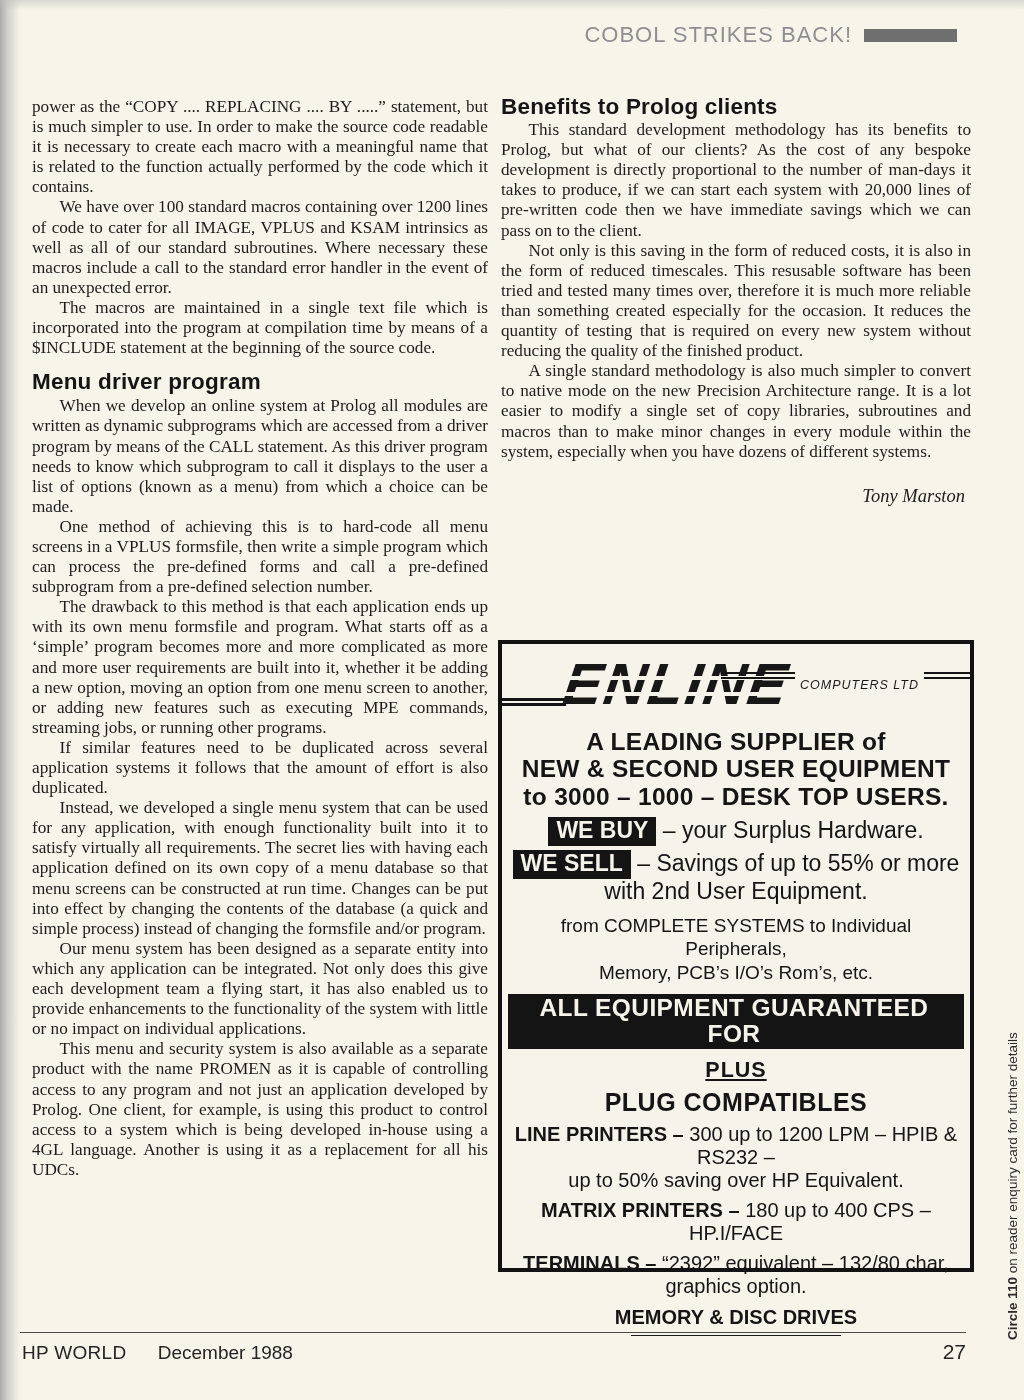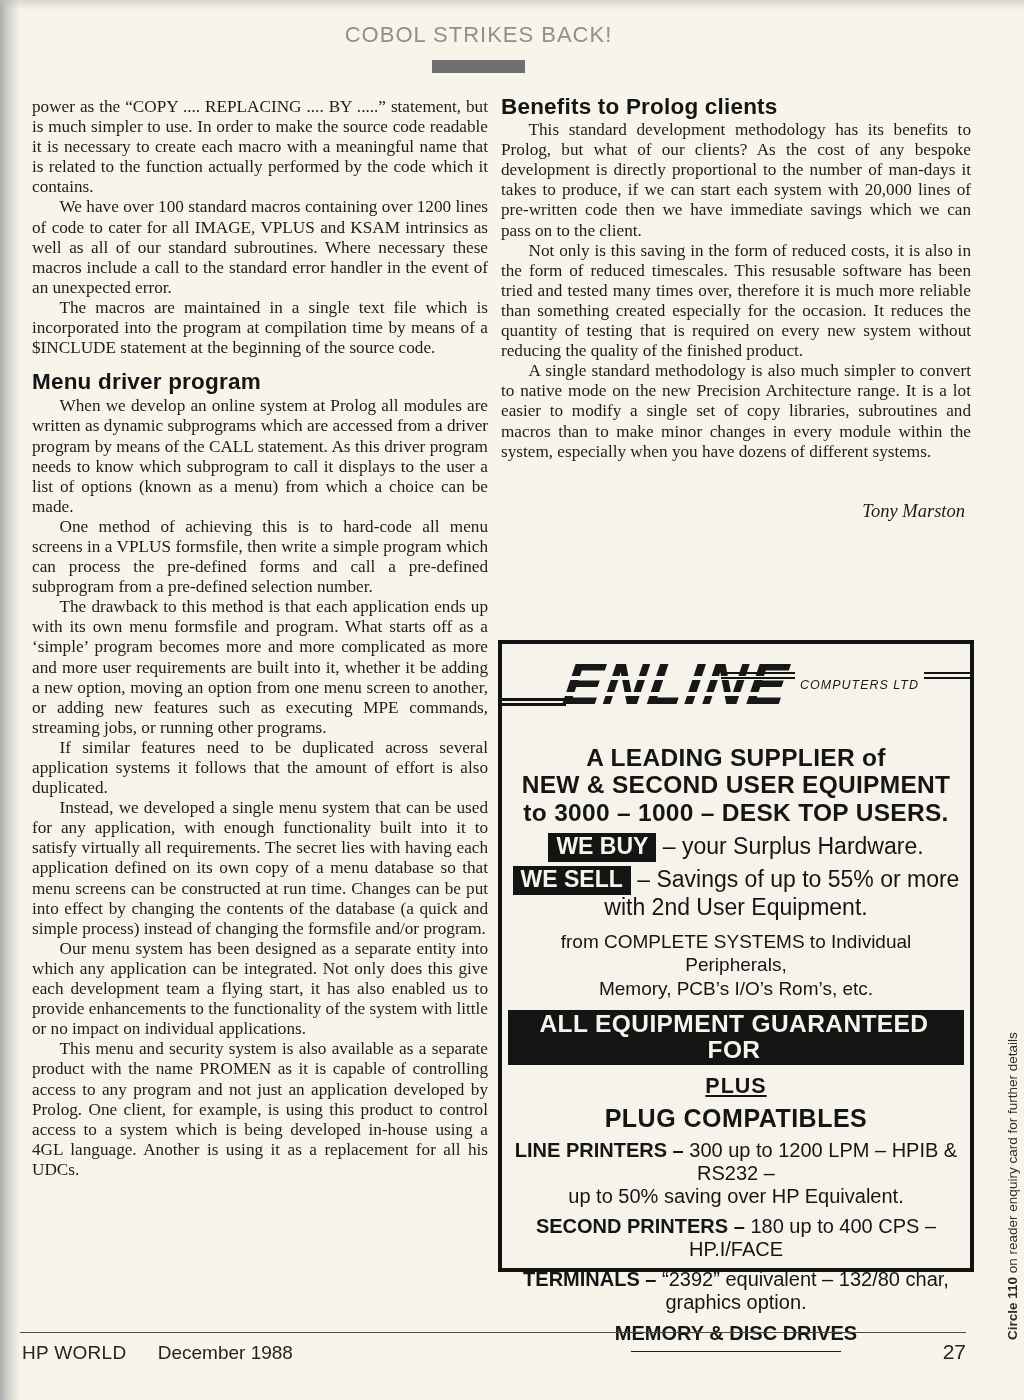--- a/index.html
+++ b/index.html
@@ -22,38 +22,38 @@
     position:absolute; left:0; top:0; width:1024px; height:10px;
     background:linear-gradient(to bottom, rgba(190,190,188,.55), rgba(247,245,234,0));
     z-index:5;
   }
 
   
   .running-head {
     position:absolute; top:22px; left:0; width:957px;
     display:flex; justify-content:flex-end; align-items:center; gap:12px;
     font-family:"Liberation Sans", sans-serif;
-    font-size:22px; letter-spacing:1px; color:#8f8f91; font-weight:400;flex-direction:column;
+    font-size:22px; letter-spacing:1px; color:#8f8f91; font-weight:400;
   }
   .running-head .bar { width:93px; height:13px; background:#6f6f6f; }
 
   
   .col { position:absolute; top:97px; text-align:justify; font-size:17.2px; line-height:20.1px; }
   .col-left  { left:32px;  width:456px; }
   .col-right { left:501px; width:470px; }
   .col p { text-indent:1.6em; }
   .col p.no-indent { text-indent:0; }
   .section-heading {
     font-family:"Liberation Sans", sans-serif;
     font-weight:bold; font-size:22.5px; color:#151515;
     text-align:left; margin:14px 0 4px 0; letter-spacing:.2px;
   }
   .col-right .section-heading { margin-top:0; margin-bottom:3px; }
   .byline {
-    text-align:right; font-style:italic; font-size:18.5px; margin-top:39px; padding-right:6px;
+    text-align:right; font-style:italic; font-size:18.5px; margin-top:24px; padding-right:6px;
   }
 
   
   .ad {
     position:absolute; left:498px; top:640px; width:476px; height:632px;
     border:4px solid #121212; background:#f6f4ea;
     font-family:"Liberation Sans", sans-serif; color:#151515;
     display:flex; flex-direction:column; align-items:center;
     padding:6px 6px 0 6px;
   }
@@ -163,21 +163,21 @@
       <i class="stripe s1"></i>
       <i class="stripe s2"></i>
     </div>
     <div class="logo-right">
       <div class="dbl-line w1"></div>
       <span class="computers-ltd">COMPUTERS LTD</span>
       <div class="dbl-line w2"></div>
     </div>
   </div>
 
-  <div class="ad-line tagline" style="margin-top:16px">A LEADING SUPPLIER of</div>
+  <div class="ad-line tagline" style="margin-top:0">A LEADING SUPPLIER of</div>
   <div class="ad-line tagline">NEW &amp; SECOND USER EQUIPMENT</div>
   <div class="ad-line tagline">to 3000 – 1000 – DESK TOP USERS.</div>
 
   <div class="ad-line buysell-row">
     <span class="chip">WE BUY</span><span> – your Surplus Hardware.</span>
   </div>
   <div class="ad-line buysell-row" style="margin-top:4px">
     <span class="chip">WE SELL</span><span> – Savings of up to 55% or more</span>
   </div>
   <div class="ad-line sell-cont">with 2nd User Equipment.</div>
@@ -190,21 +190,21 @@
   </div>
 
   <div class="ad-line plus-line">PLUS</div>
   <div class="ad-line plug-line">PLUG COMPATIBLES</div>
 
   <div class="ad-line spec">
     <b>LINE PRINTERS –</b><span> 300 up to 1200 LPM – HPIB &amp; RS232 –</span><br>
     <span>up to 50% saving over HP Equivalent.</span>
   </div>
   <div class="ad-line spec">
-    <b>SECOND PRINTERS –</b><span> 180 up to 400 CPS – HP.I/FACE</span>
+    <b>MATRIX PRINTERS –</b><span> 180 up to 400 CPS – HP.I/FACE</span>
   </div>
   <div class="ad-line spec">
     <b>TERMINALS –</b><span> “2392” equivalent – 132/80 char,</span><br>
     <span>graphics option.</span>
   </div>
 
   <div class="ad-line memory-line">MEMORY &amp; DISC DRIVES</div>
   <div class="memory-rule"></div>
 
 </div>

